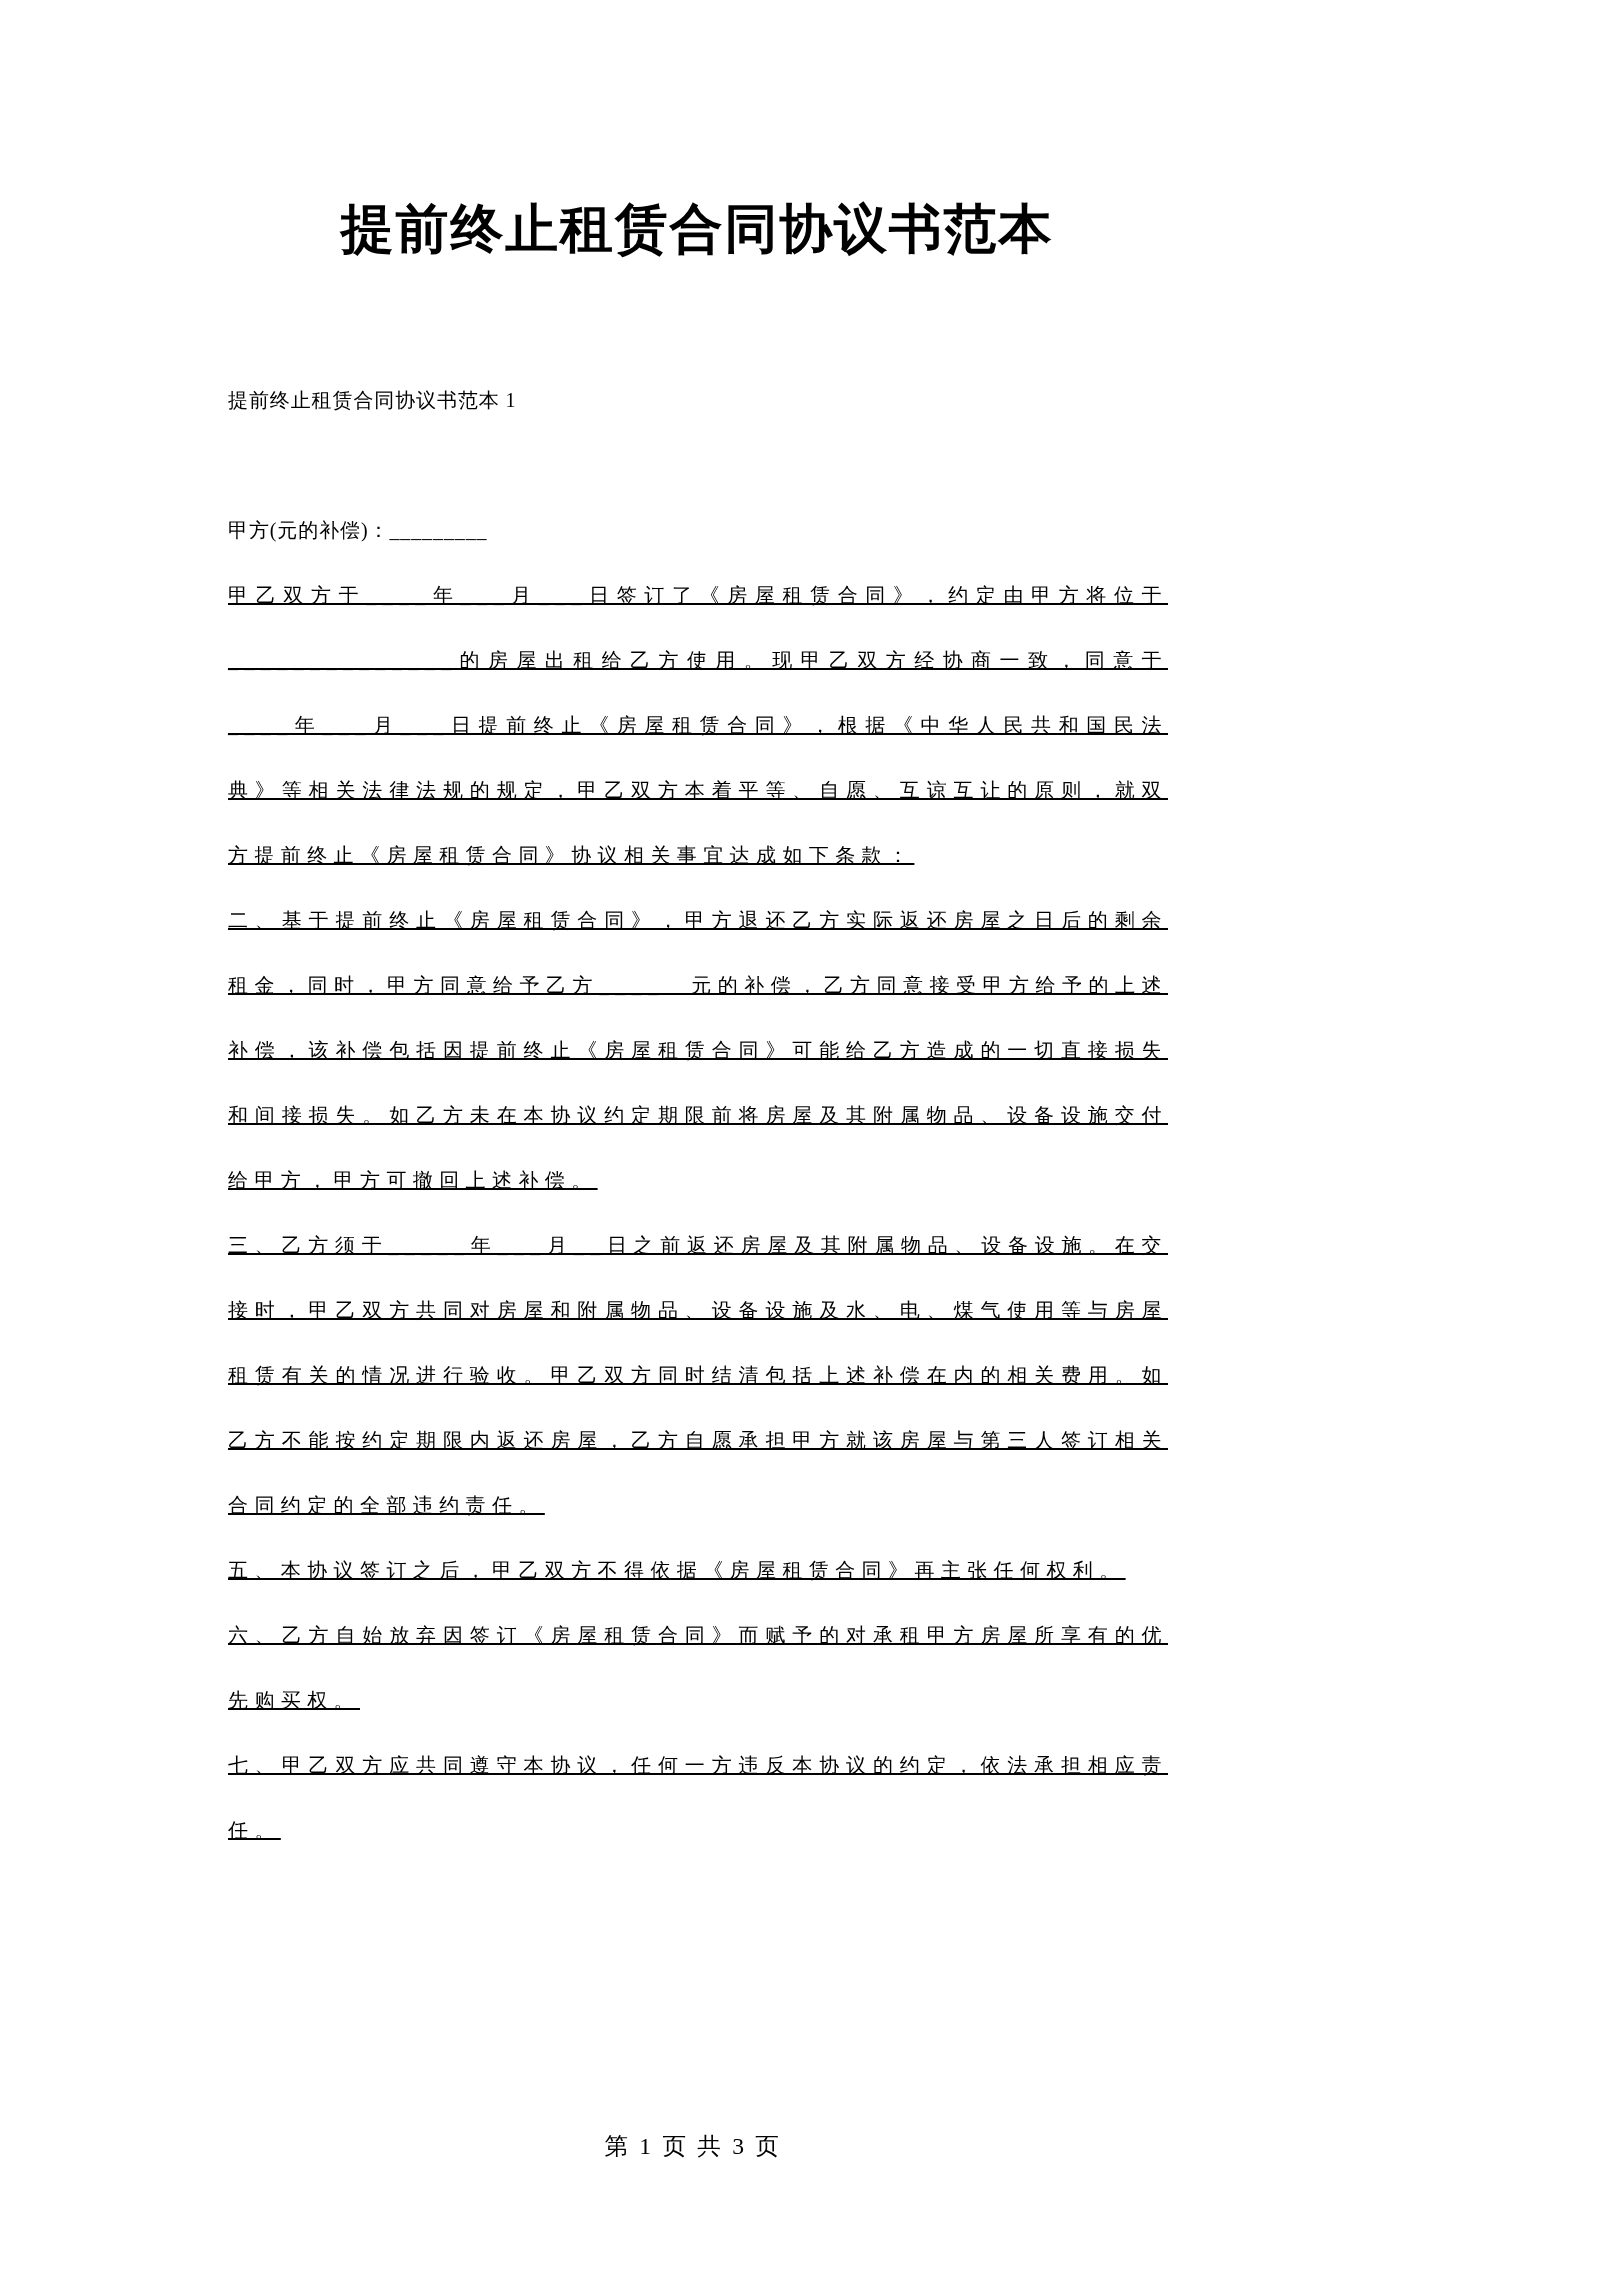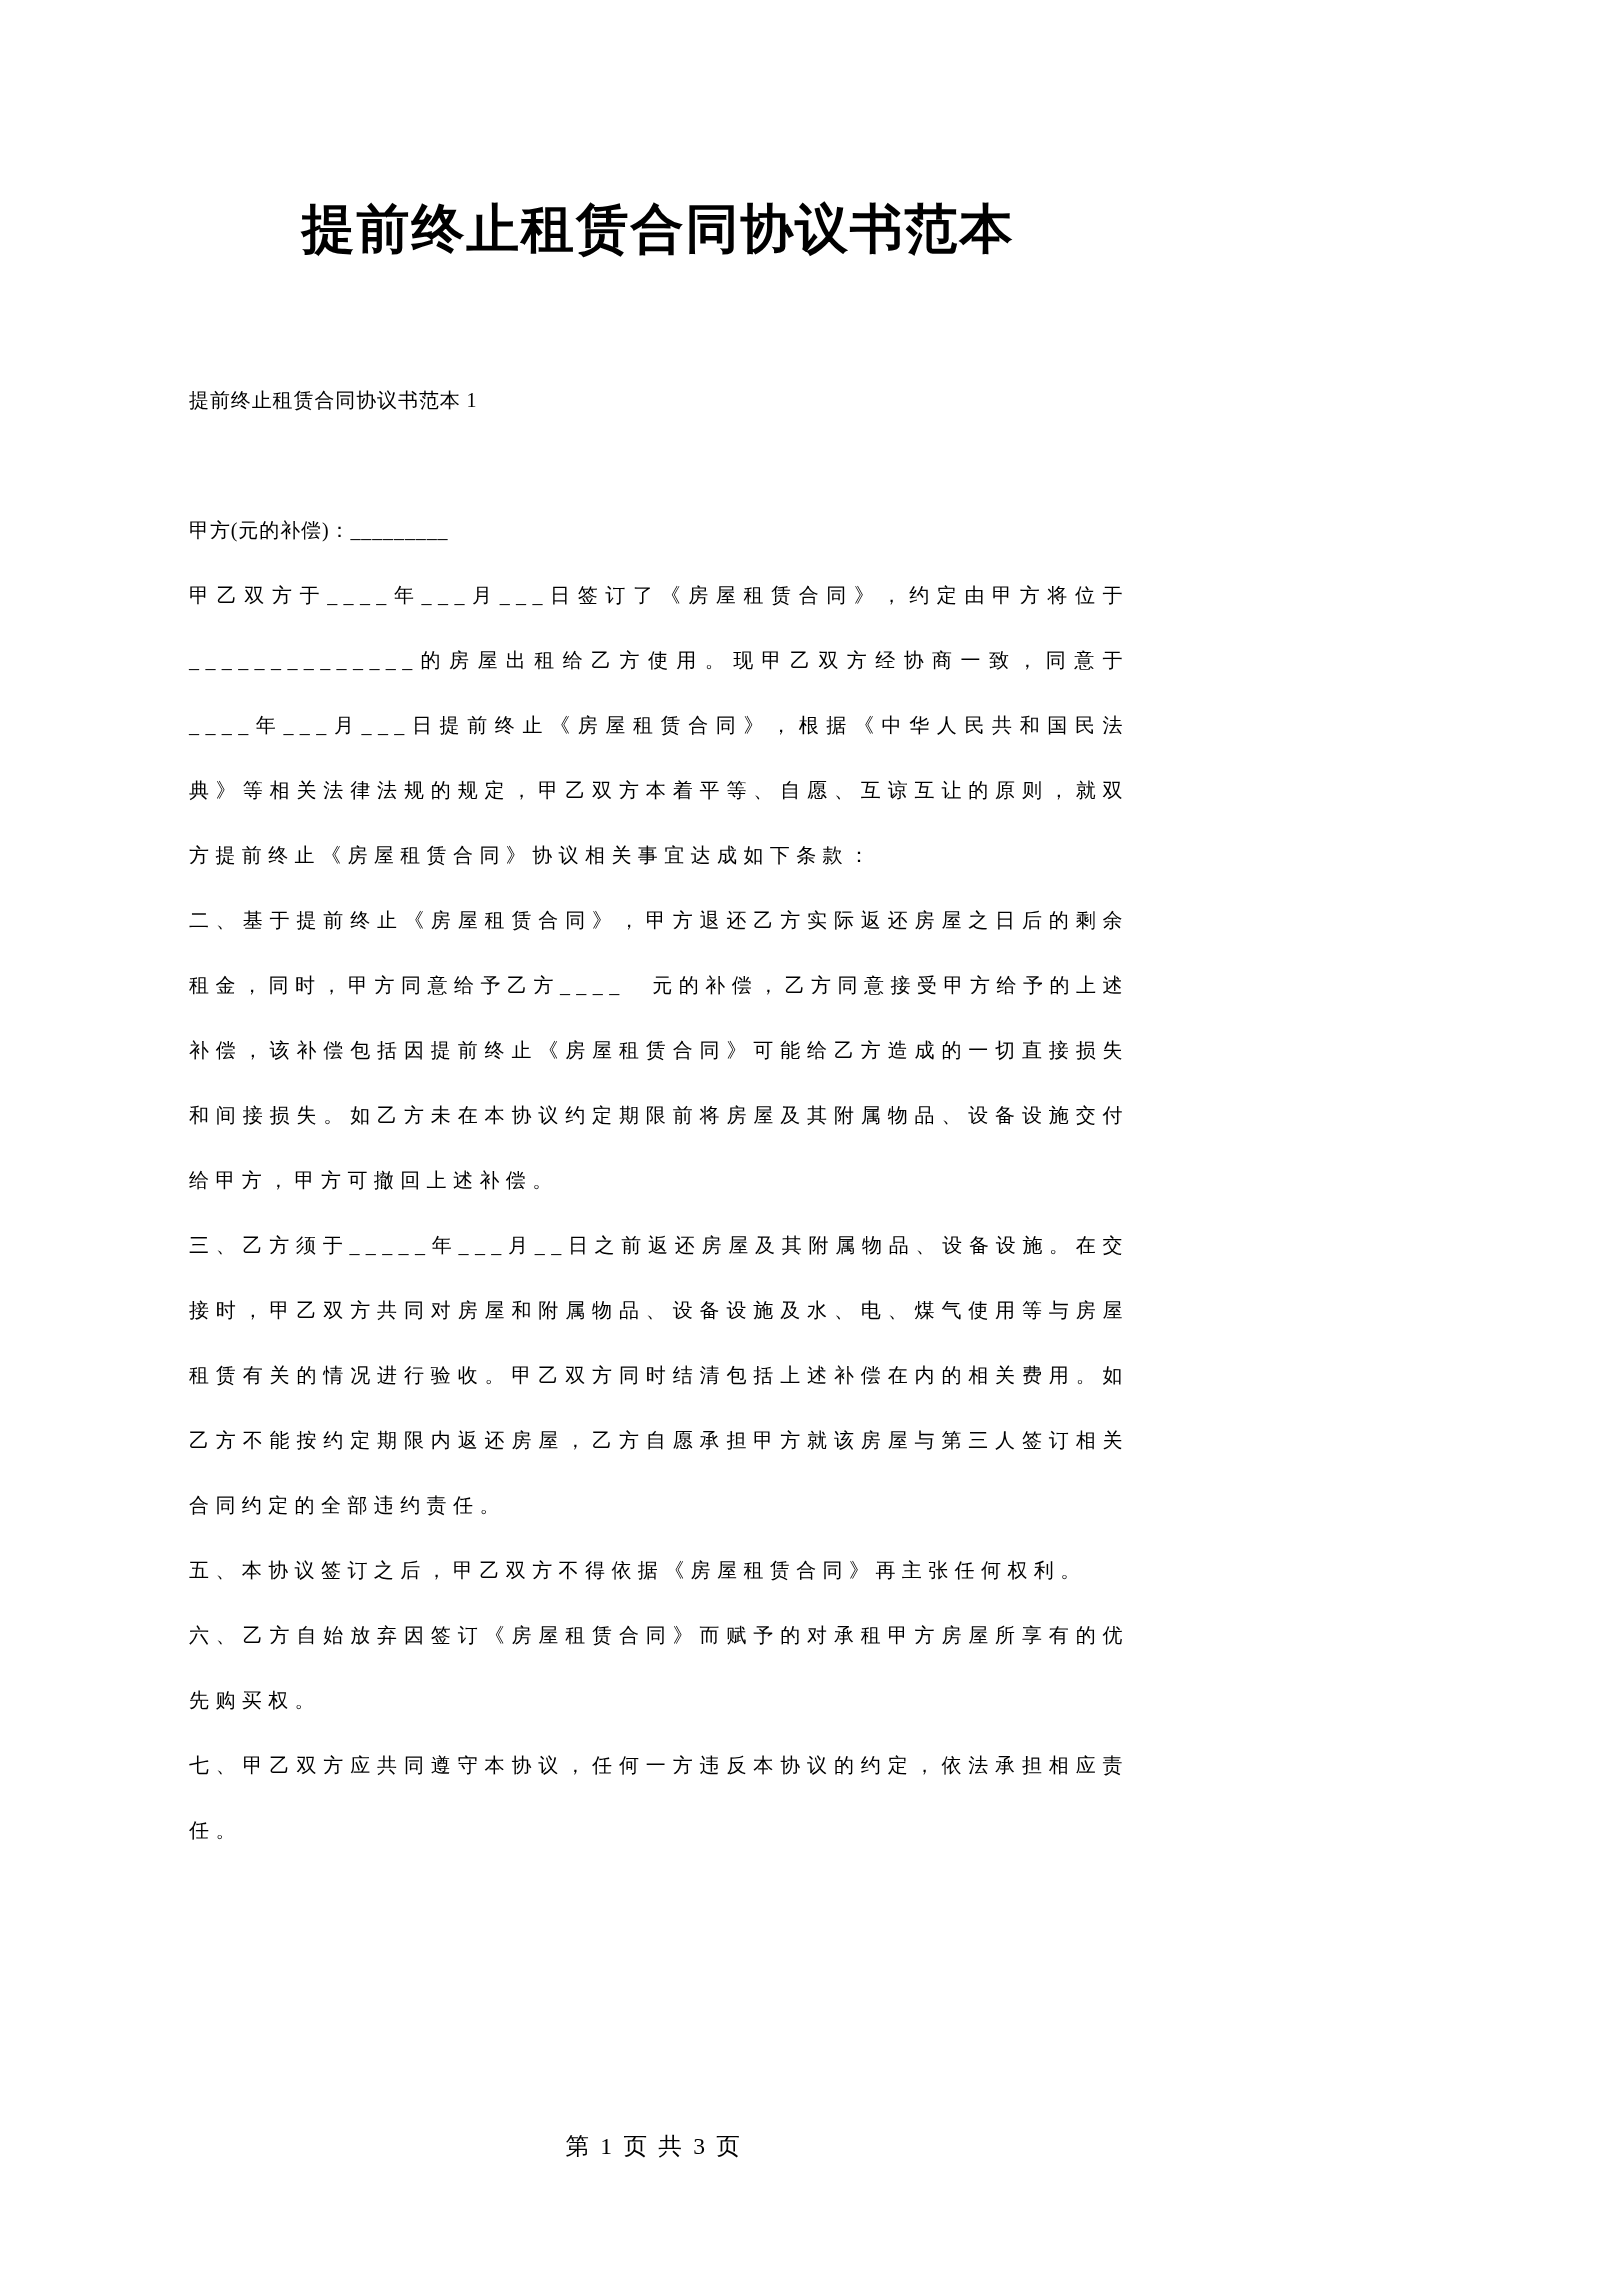--- a/index.html
+++ b/index.html
@@ -8,20 +8,21 @@
     background: #ffffff;
   }
   .page {
     position: relative;
     width: 1316px;
     height: 2294px;
     background: #ffffff;
     color: #000000;
     font-family: "Liberation Serif", "DejaVu Serif", serif;
     overflow: hidden;
+    margin-left: 39px;
   }
   .title {
     margin: 0;
     padding-top: 193px;
     text-align: center;
     font-size: 53px;
     line-height: 73px;
     font-weight: 700;
     letter-spacing: 1.8px;
   }
@@ -35,20 +36,21 @@
     letter-spacing: 0.9px;
     text-align: left;
   }
   .gap-above {
     margin-top: 65px;
   }
   .para {
     margin: 0;
     text-align: justify;
     letter-spacing: 6.4px;
+    text-decoration: underline;
   }
   .footer {
     position: absolute;
     left: 0;
     right: 8px;
     bottom: 133px;
     margin: 0;
     text-align: center;
     font-size: 23.6px;
     line-height: 29px;

